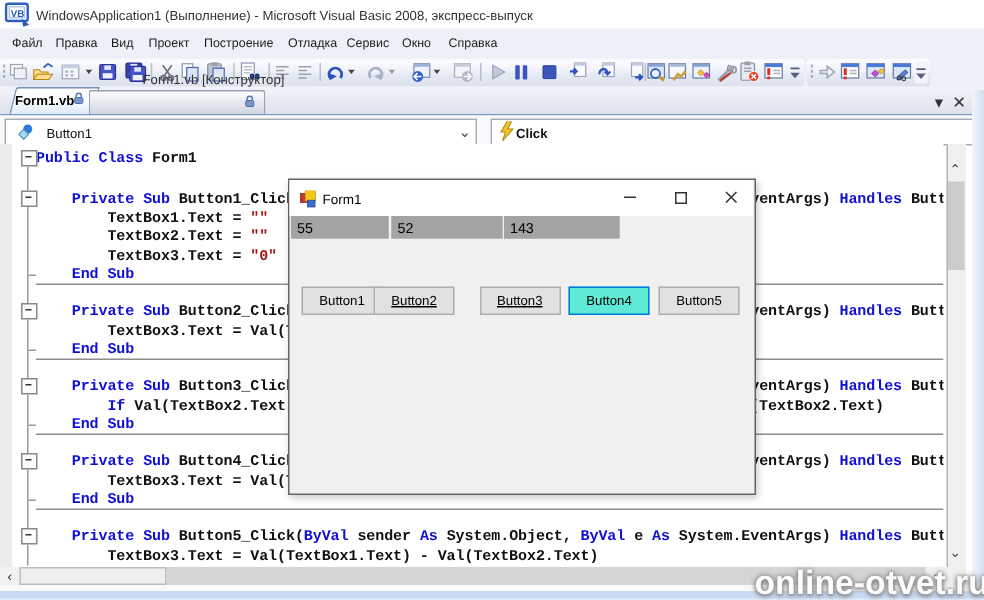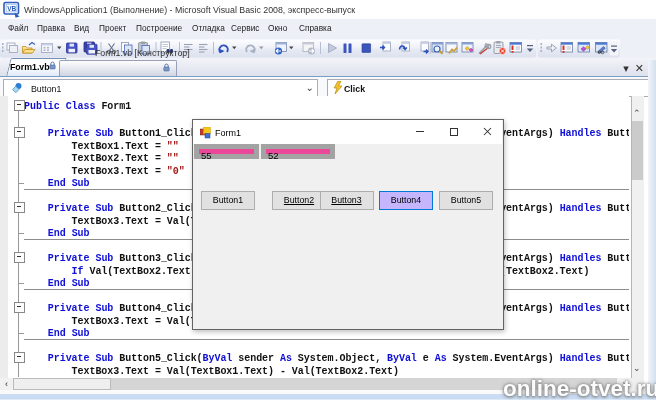--- a/index.html
+++ b/index.html
@@ -40,21 +40,21 @@
 #hleft{position:absolute;left:0;top:378px;width:13px;height:12px;background:#f1f1f1;font-size:9px;color:#222;text-align:center;line-height:12px;}
 #hthumb{position:absolute;left:13px;top:378px;width:98px;height:12px;background:#efefef;border:1px solid #bbb;box-sizing:border-box;}
 #hright{position:absolute;left:617px;top:378px;width:14px;height:12px;background:#f1f1f1;font-size:9px;color:#222;text-align:center;line-height:12px;}
 #corner{position:absolute;left:631px;top:378px;width:13px;height:12px;background:#f0f0f0;}
 #whitestrip{position:absolute;left:0;top:390px;width:656px;height:4px;background:#fafafa;}
 #statusbar{position:absolute;left:0;top:394px;width:656px;height:6px;background:#c9dcf3;border-bottom:1px solid #dfeaf8;box-sizing:border-box;}
 #rightstrip{position:absolute;left:648px;top:60px;width:8px;height:334px;background:linear-gradient(90deg,#f2f5fa,#d4dfee);}
 #form1{position:absolute;left:192px;top:119px;width:310px;height:209px;background:#f0f0f0;border:1px solid #646464;box-shadow:1px 2px 5px rgba(0,0,0,0.25);z-index:10;}
 #f1title{position:absolute;left:0;top:0;width:309px;height:24px;background:#fff;}
 #f1text{position:absolute;left:22px;top:7.5px;font-size:9px;color:#000;}
-.ftb{position:absolute;top:23.5px;height:15.5px;background:#ec4899;border:5px solid #a3a3a3;box-sizing:border-box;font-size:9.5px;color:#000;padding:1px 0 0 2px;}
+.ftb{position:absolute;top:23.5px;height:15.5px;background:#a3a3a3;border:2px solid #a3a3a3;box-sizing:border-box;font-size:9.5px;color:#000;padding:1px 0 0 2px;}
 .fbt{position:absolute;top:70.5px;width:54px;height:19px;background:#e1e1e1;border:1px solid #adadad;box-sizing:border-box;font-size:8.8px;color:#000;text-align:center;line-height:17px;}
 #wm{position:absolute;white-space:nowrap;left:503px;top:376px;font-size:22.5px;letter-spacing:1.45px;font-weight:bold;color:rgba(252,252,252,1);text-shadow:0 0 4px rgba(135,135,135,1),0 0 2px rgba(150,150,150,0.95),0 1px 3px rgba(115,115,115,0.85);z-index:20;letter-spacing:0px;}
 </style></head>
 <body>
 <div id="app">
   <div id="titlebar">
     <svg width="20" height="18" style="position:absolute;left:3px;top:1px">
       <rect x="1" y="1.5" width="14.5" height="11.5" rx="1.5" fill="#eef4fd" stroke="#2f5fc0" stroke-width="1.6"></rect>
       <rect x="3.2" y="3.6" width="10" height="7.2" fill="#fff" stroke="#9bb8e8" stroke-width="0.7"></rect>
       <text x="4.2" y="10.2" font-size="6.5" font-weight="bold" fill="#2a5ab8" font-family="Liberation Sans">VB</text>
@@ -326,20 +326,21 @@
         <rect x="5" y="6.5" width="5" height="4.5" fill="#3a6fd8" stroke="#24478f" stroke-width="0.5"></rect>
       </svg>
     <div id="f1text">Form1</div>
     <div style="position:absolute;left:223px;top:11px;width:8px;height:1.2px;background:#333"></div>
     <div style="position:absolute;left:257px;top:7.5px;width:6px;height:6px;border:1px solid #333"></div>
     <svg width="9" height="9" style="position:absolute;left:290px;top:7px">
         <path d="M1 1 L8 8 M8 1 L1 8" stroke="#333" stroke-width="1.05"></path>
       </svg>
     <div class="ftb" style="left:1px;width:65px;">55</div>
     <div class="ftb" style="left:68px;width:74px;">52</div>
+    <div class="ftb" style="left:143px;width:77px;">143</div>
     <div class="fbt" style="left:8px;">Button1</div>
-    <div class="fbt" style="left:79px;text-decoration:underline;">Button2</div>
+    <div class="fbt" style="left:56px;text-decoration:underline;">Button2</div>
     <div class="fbt" style="left:126.5px;text-decoration:underline;">Button3</div>
-    <div class="fbt" style="left:186px;background:#c4b5fd;border-color:#0078d7;">Button4</div>
+    <div class="fbt" style="left:186px;background:#5eead4;border-color:#0078d7;">Button4</div>
     <div class="fbt" style="left:246px;">Button5</div>
   </div>
   <div id="wm">online-otvet.ru</div>
 </div>
 
 </body></html>

